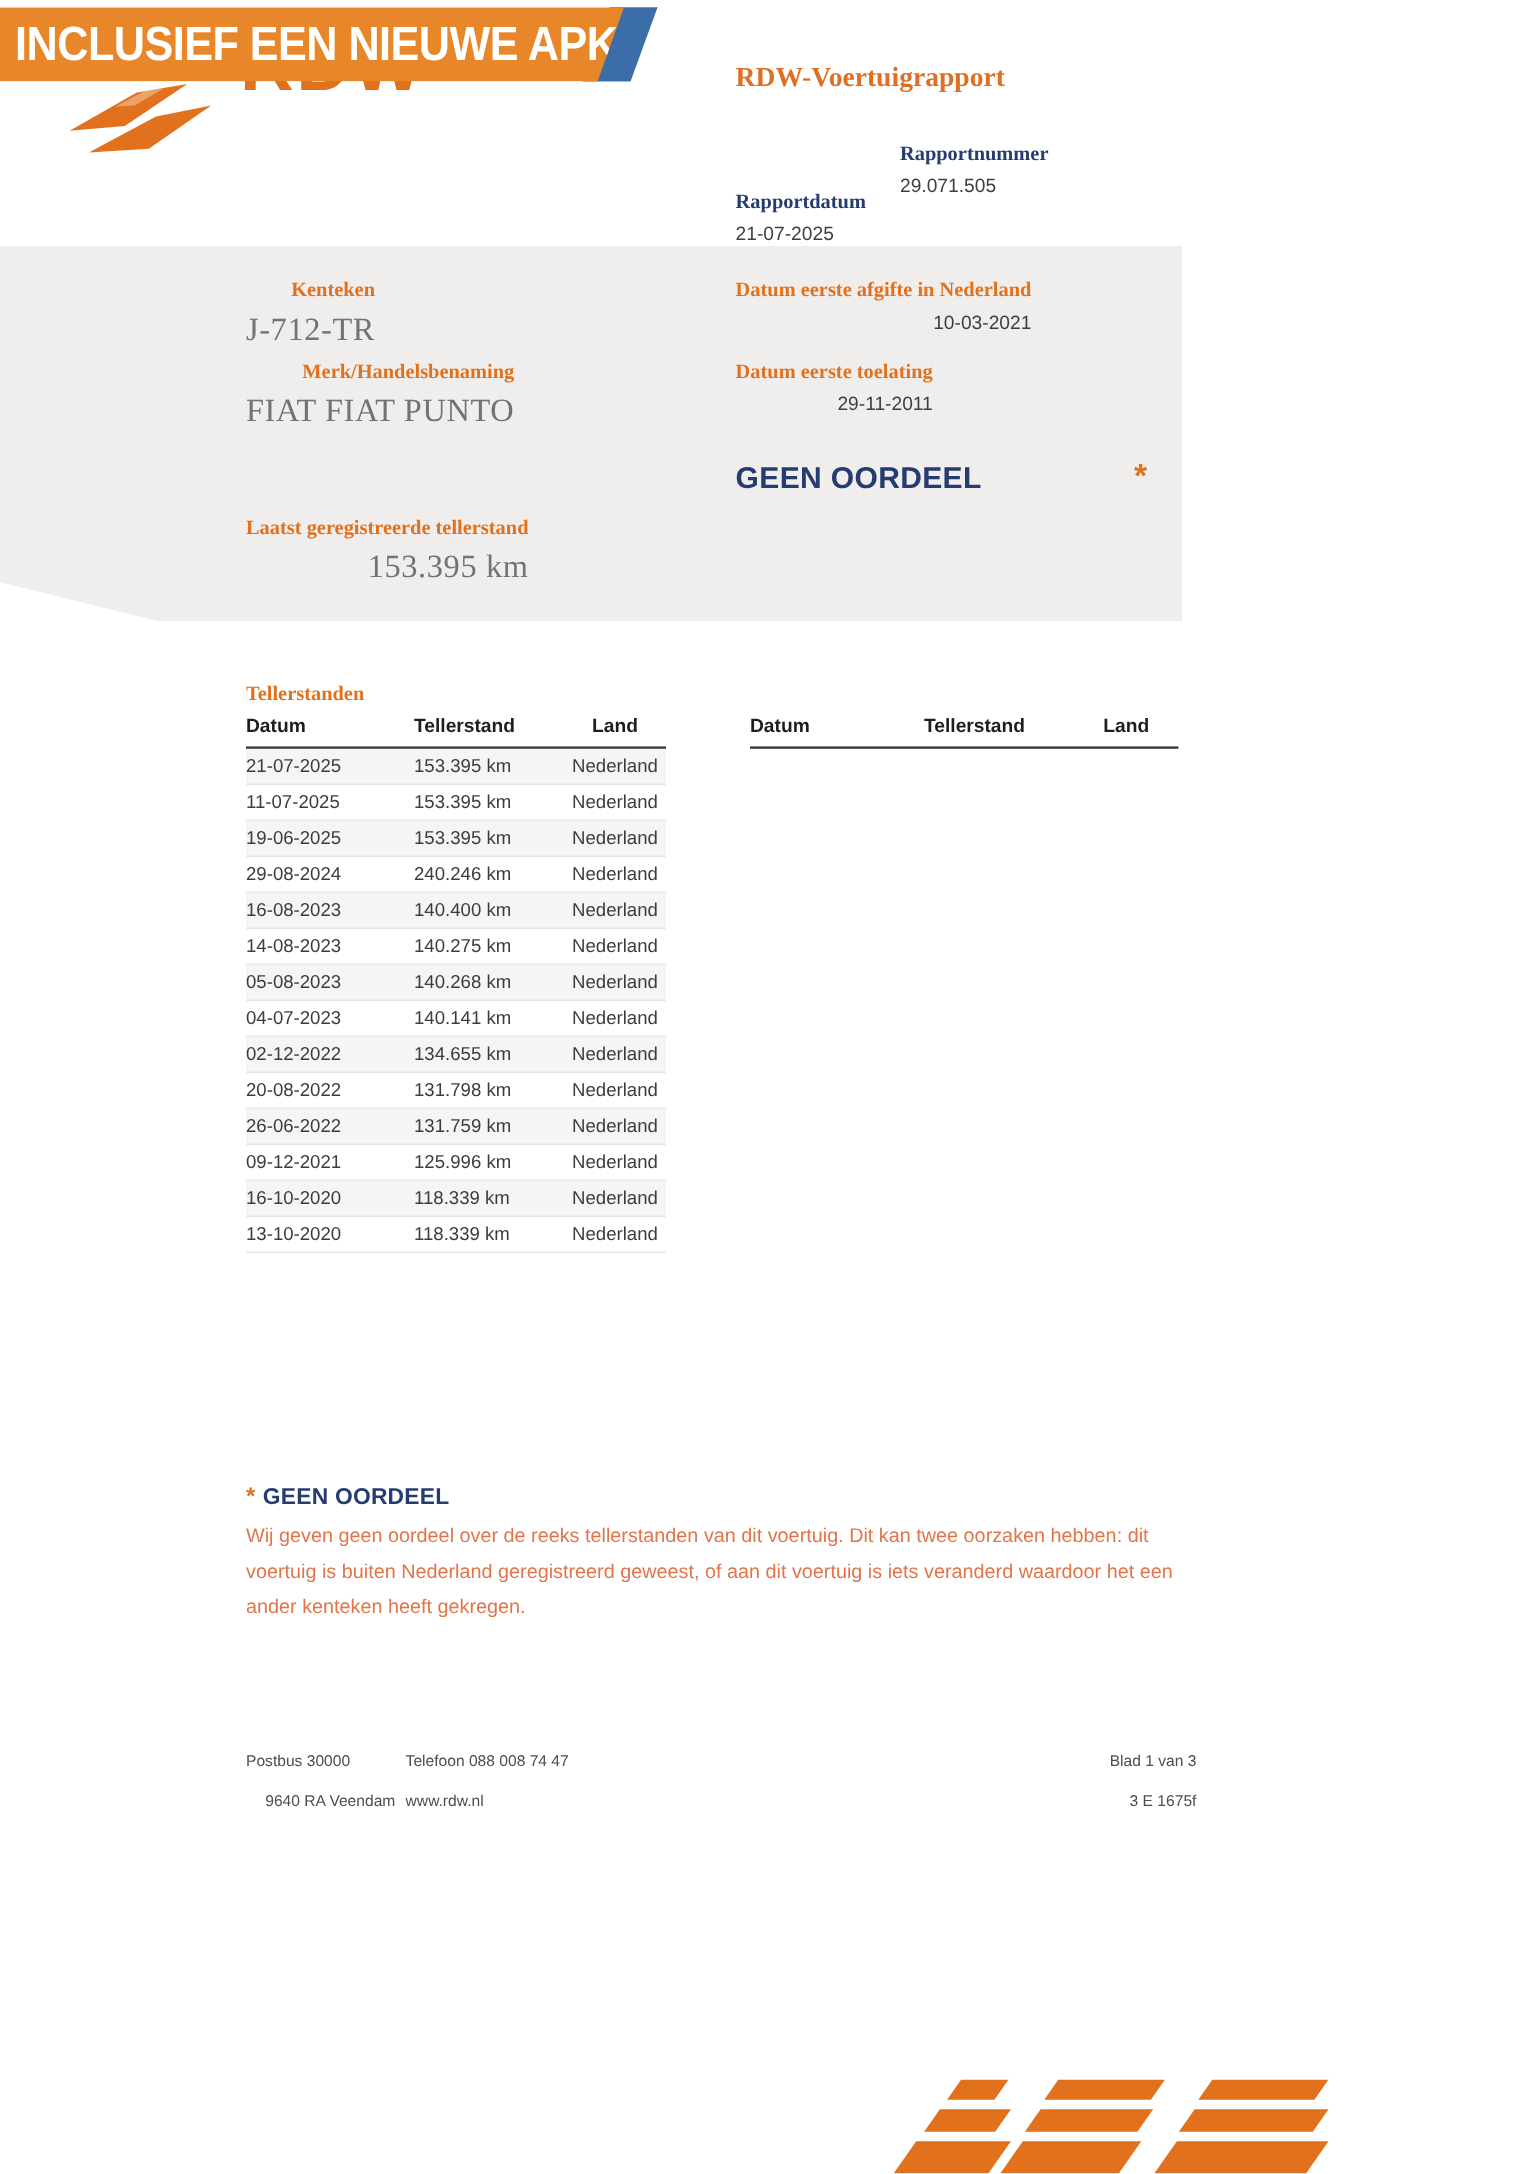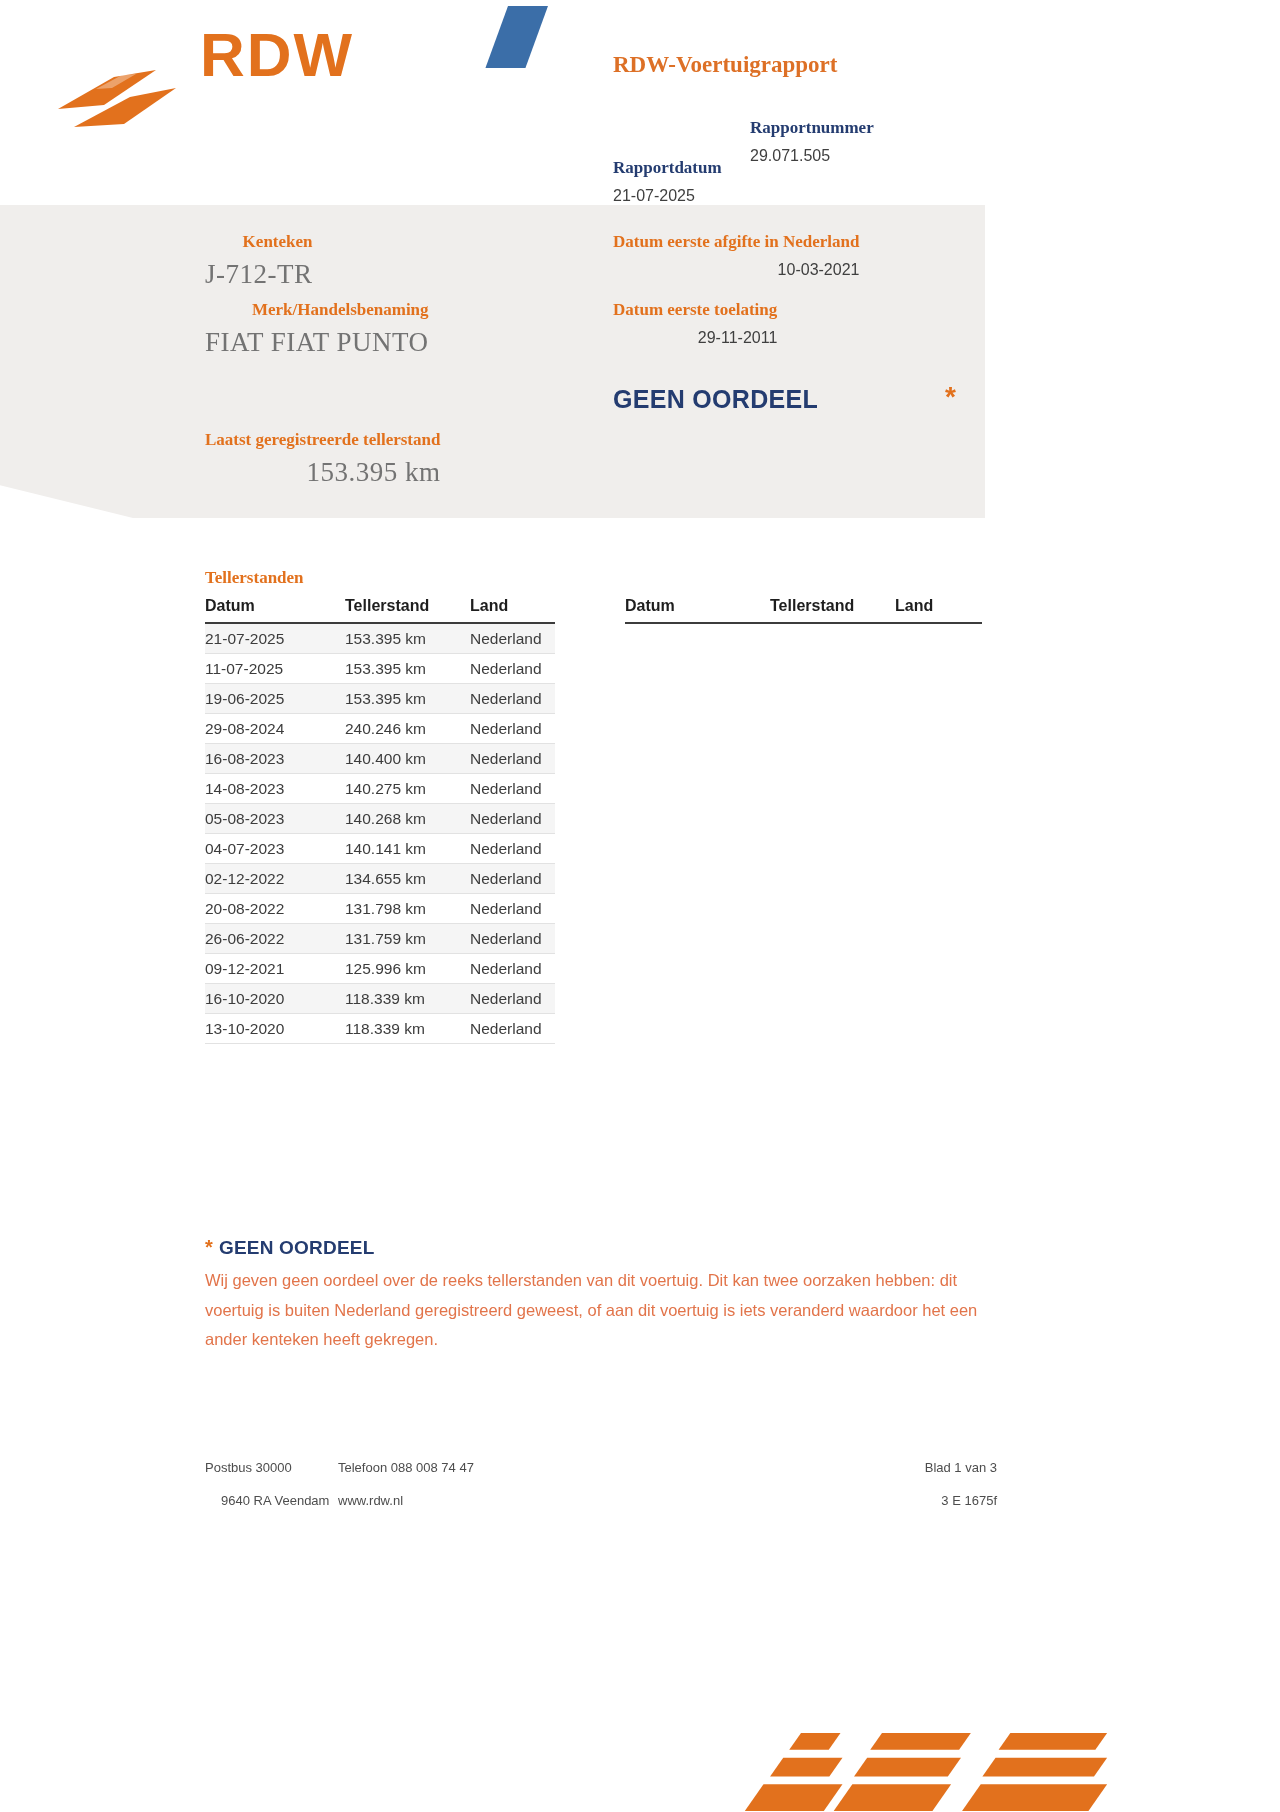--- a/index.html
+++ b/index.html
@@ -90,21 +90,21 @@
   .odo-left  { position:absolute; left:205px; top:593px; width:350px; }
   .odo-right { position:absolute; left:625px; top:593px; width:357px; }
   table.odo th {
     text-align:left; font-size:16px; font-weight:bold; color:#1e1e1e;
     padding:4px 0 7px 0; border-bottom:2px solid #3c3c3c;
   }
   table.odo td {
     font-size:15.5px; color:#3c3c3c; padding:5.5px 0;
     border-bottom:1px solid #E2E2E2;
   }
-  table.odo th:last-child, table.odo td:last-child { text-align:left; }
+  table.odo th:last-child, table.odo td:last-child { text-align:center; }
   .odo-left  col.c1 { width:140px; } .odo-left  col.c2 { width:125px; } .odo-left  col.c3 { width:85px; }
   .odo-right col.c1 { width:145px; } .odo-right col.c2 { width:125px; } .odo-right col.c3 { width:87px; }
   .odo-left tbody tr:nth-child(odd) { background:#F5F5F5; }
 
   
   .footnote-title {
     position:absolute; left:205px; top:1236px;
     font-weight:bold; font-size:19px; color:#243C70; letter-spacing:0.2px;
   }
   .footnote-title .star { color:#E2711D; font-size:20px; margin-right:6px; }
@@ -130,20 +130,23 @@
 <div class="page">
 
   <span class="logo-text">RDW</span>
   <svg class="logo-flag" viewBox="0 0 140 62" aria-hidden="true">
     <polygon points="6,42 62,10 104,3 52,38" fill="#E2711D"></polygon>
     <polygon points="22,60 78,30 124,21 72,57" fill="#E2711D"></polygon>
     <polygon points="44,22 70,8 84,7 60,21" fill="#ffffff" opacity="0.35"></polygon>
   </svg>
 
   <div class="banner-blue"></div>
+  <div class="banner-orange">
+    <span class="banner-text">INCLUSIEF EEN NIEUWE APK</span>
+  </div>
 
   <h1 class="title">RDW-Voertuigrapport</h1>
   <div class="meta-date">
     <div class="meta-label">Rapportdatum</div>
     <div class="meta-value">21-07-2025</div>
   </div>
   <div class="meta-number">
     <div class="meta-label">Rapportnummer</div>
     <div class="meta-value">29.071.505</div>
   </div>

